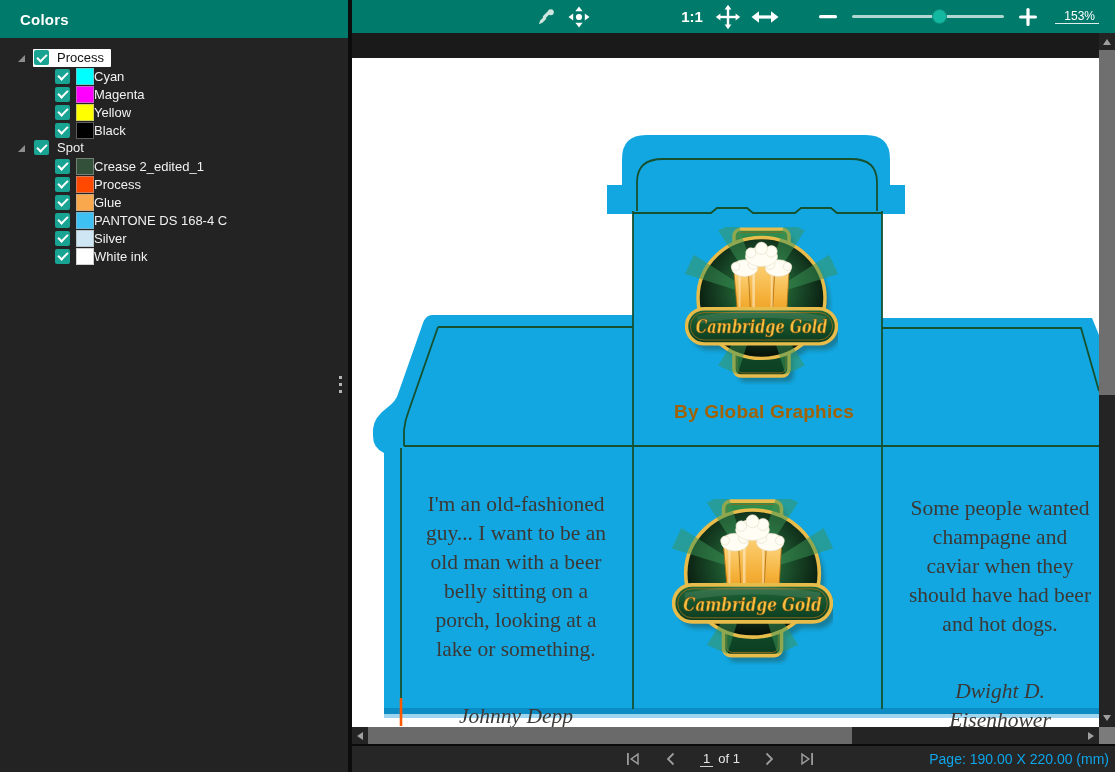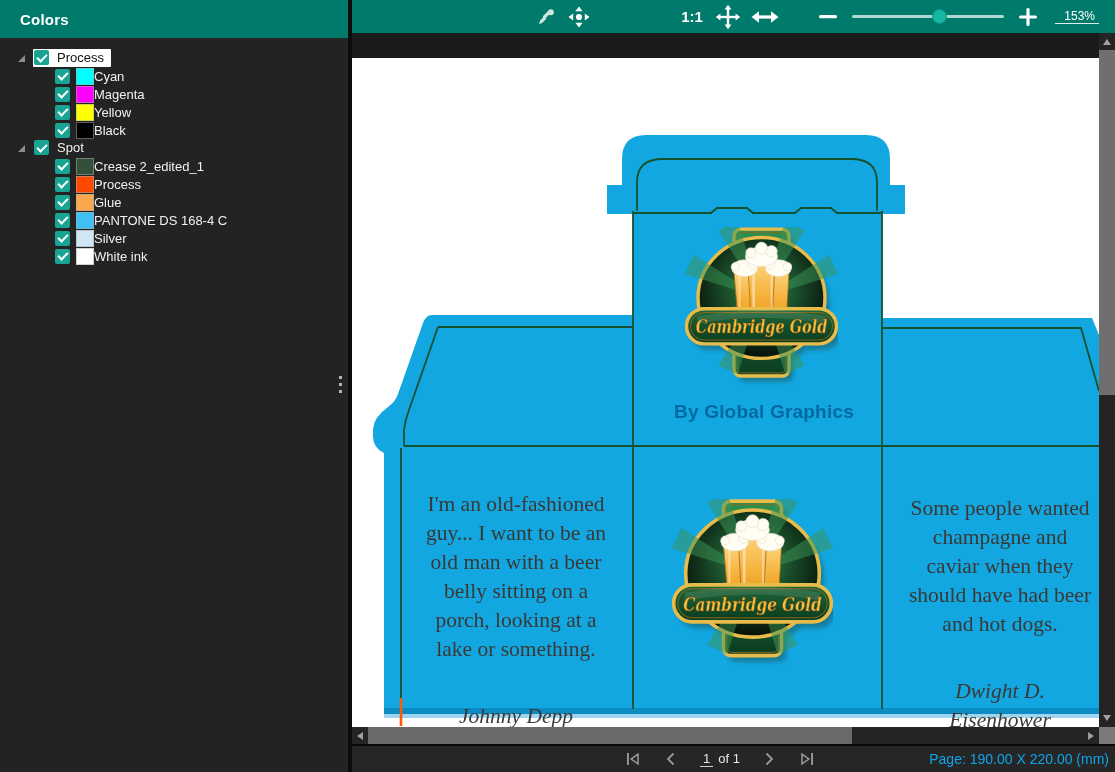--- a/index.html
+++ b/index.html
@@ -46,21 +46,21 @@
   .pct{font-size:12px;color:#fff;border-bottom:1px solid #dfeeea;padding:0 4px 0 4px;min-width:44px;text-align:right;}
 
   .canvas{position:absolute;left:0;top:33px;width:763px;height:711px;background:var(--canvas-bg);overflow:hidden;}
   .page{position:absolute;left:0;top:25px;width:747px;height:670px;background:#fff;overflow:hidden;}
   .dieline{position:absolute;left:0;top:0;}
 
   .logo{position:absolute;}
   .logo1{left:333px;top:169px;width:153px;height:158px;}
   .logo2{left:320px;top:441px;width:161px;height:166px;}
   .byline{position:absolute;left:322px;top:343px;width:166px;text-align:center;
-    font-size:19px;font-weight:bold;color:#0369a1;letter-spacing:.2px;white-space:nowrap;}
+    font-size:19px;font-weight:bold;color:#a16207;letter-spacing:.2px;white-space:nowrap;}
 
   .quote{position:absolute;font-family:"Liberation Serif",serif;color:#3b3836;text-align:center;
     font-size:21.5px;line-height:29px;white-space:pre-line;}
   .quote .attr{font-style:italic;margin-top:9px;white-space:pre-line;}
   .quote-left{left:52px;top:403px;width:224px;}
   .quote-right{left:535px;top:407px;width:226px;}
 
   
   .vscroll{position:absolute;right:0;top:0;width:16px;height:694px;background:#242424;}
   .vscroll .arrow{position:absolute;left:0;width:16px;height:16px;display:flex;align-items:center;justify-content:center;}

